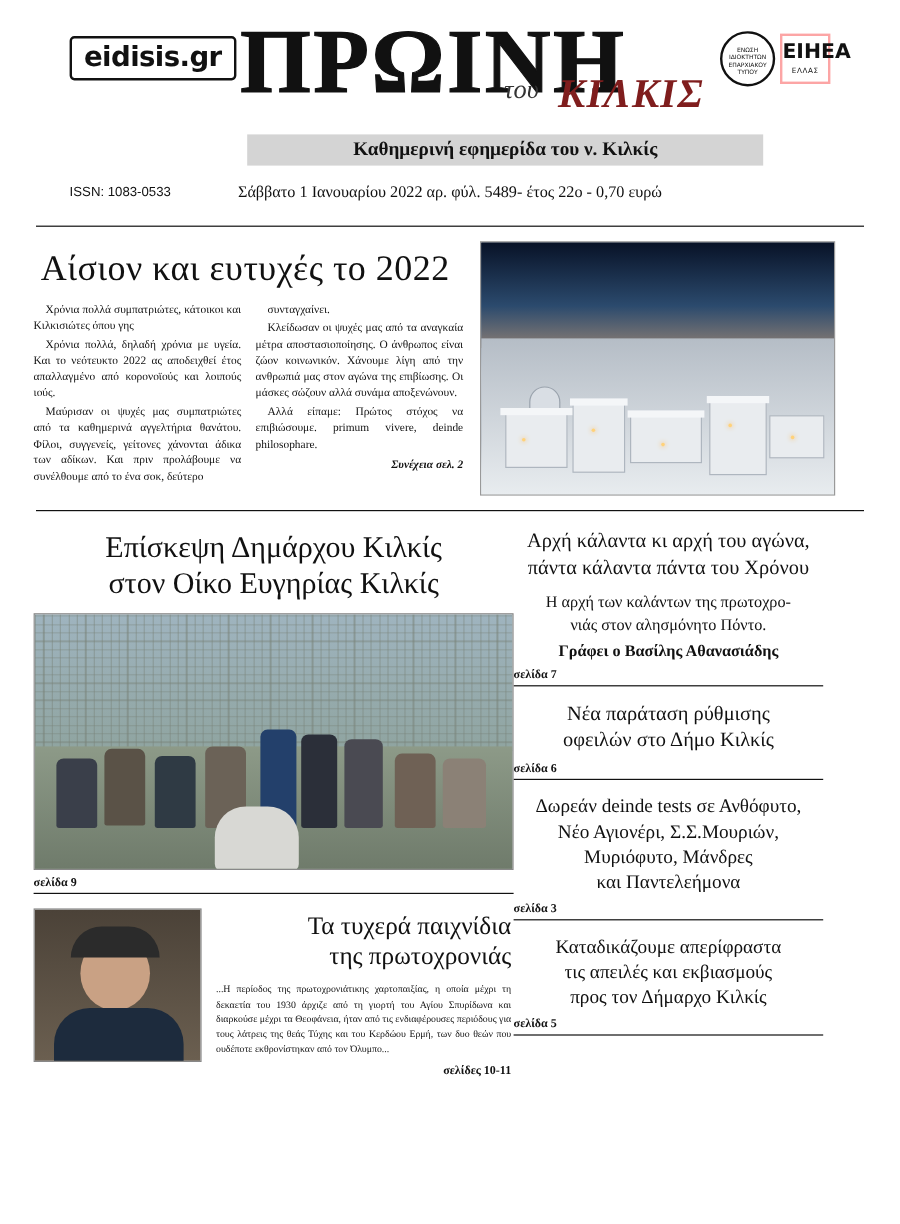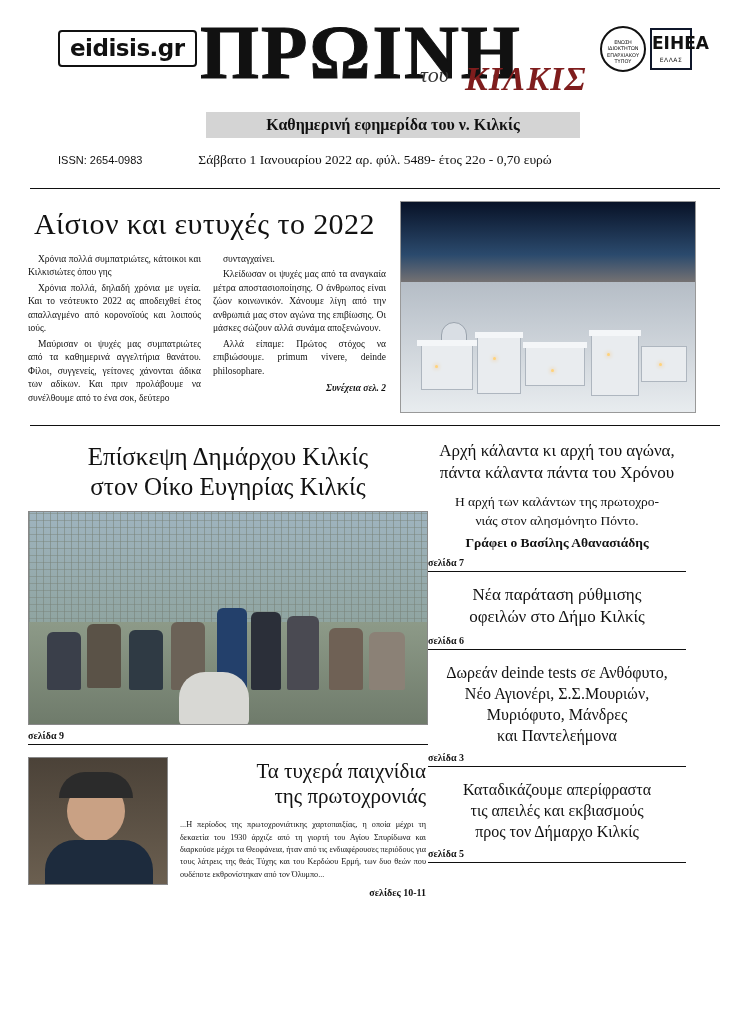--- a/index.html
+++ b/index.html
@@ -51,29 +51,29 @@
     width: 92px; height: 46px;
   }
   .stamp .circ {
     position: absolute; left: 0; top: 0; width: 46px; height: 46px;
     border: 2px solid #111; border-radius: 50%;
     font-size: 5px; text-align: center; line-height: 1.25;
     padding-top: 11px; font-family: "DejaVu Sans", sans-serif;
   }
   .stamp .sq {
     position: absolute; right: 0; top: 2px; width: 42px; height: 42px;
-    border: 2px solid #0f172a;
+    border: 2px solid #fca5a5;
     text-align: center;
     font-family: "DejaVu Sans", sans-serif;
   }
   .stamp .sq .big { font-size: 17px; font-weight: bold; line-height: 26px; }
   .stamp .sq .small { font-size: 6px; letter-spacing: 0.5px; }
 
   .subbar {
-    margin: 0 auto; width: 374px; height: 26px;
+    margin: 0 auto; width: 430px; height: 26px;
     background: #d4d4d4;
     text-align: center;
     font-weight: bold; font-size: 16px; line-height: 26px;
     position: absolute; left: 178px; top: 112px;
   }
 
   .issnline { position: relative; height: 40px; margin-top: 26px; }
   .issn { position: absolute; left: 30px; top: 10px; font-size: 11px; font-family: "Liberation Sans", sans-serif; }
   .dateline {
     position: absolute; left: 0; right: 0; top: 8px;
@@ -168,21 +168,21 @@
       <div class="sq">
         <div class="big">ΕΙΗΕΑ</div>
         <div class="small">ΕΛΛΑΣ</div>
       </div>
     </div>
 
     <div class="subbar">Καθημερινή εφημερίδα του ν. Κιλκίς</div>
   </div>
 
   <div class="issnline">
-    <div class="issn">ISSN: 2654-0983</div>
+    <div class="issn">ISSN: 1083-0533</div>
     <div class="dateline">Σάββατο 1 Ιανουαρίου 2022  αρ. φύλ. 5489- έτος 22ο - 0,70 ευρώ</div>
   </div>
   <div class="rule"></div>
 
   <div class="lead">
     <div class="lead-left">
       <div class="lead-head">Αίσιον και ευτυχές το 2022</div>
       <div class="lead-cols">
         <div class="col">
           <p>Χρόνια πολλά συμπατριώτες, κάτοικοι και Κιλκισιώτες όπου γης</p>

